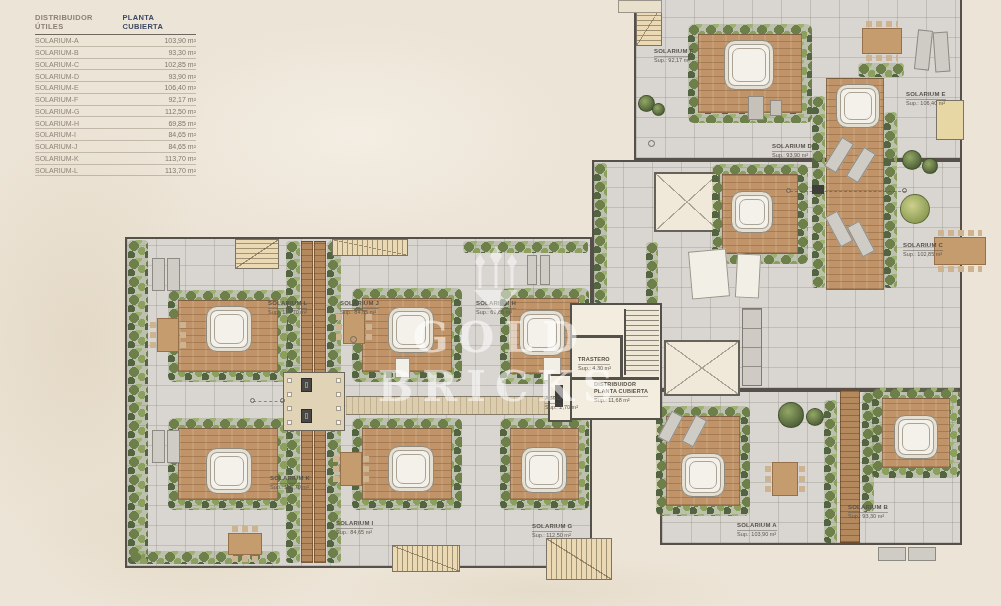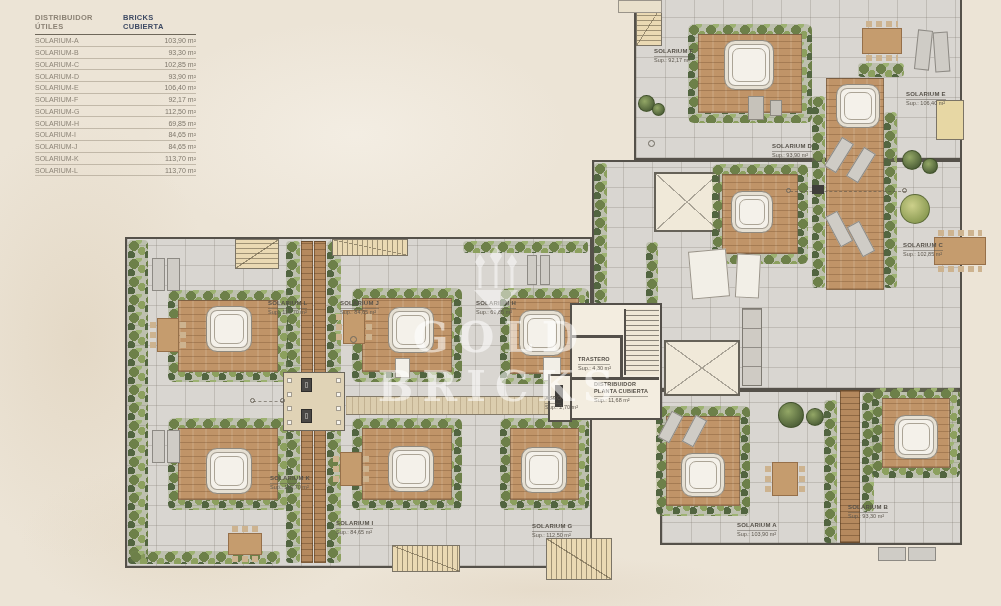--- a/index.html
+++ b/index.html
@@ -264,21 +264,21 @@
       <rect x="8.5" y="22" width="3" height="20"></rect>
       <rect x="40.5" y="22" width="3" height="20"></rect>
       <path d="M4 44 L48 44 L26 68 Z"></path>
     </g>
   </svg>
   <div class="wm-text" style="left:335px;top:313px;width:330px;">GOLD BRICKS</div>
 
   <div class="legend">
     <div class="lg-head">
       <span class="lg-title">DISTRIBUIDOR ÚTILES</span>
-      <span class="lg-plan">BRICKS CUBIERTA</span>
+      <span class="lg-plan">PLANTA CUBIERTA</span>
     </div>
     <div id="lgRows">
         <div class="lg-row">
           <span class="lg-label">SOLARIUM-A</span>
           <span class="lg-value">103,90 m²</span>
         </div>
         <div class="lg-row">
           <span class="lg-label">SOLARIUM-B</span>
           <span class="lg-value">93,30 m²</span>
         </div>

